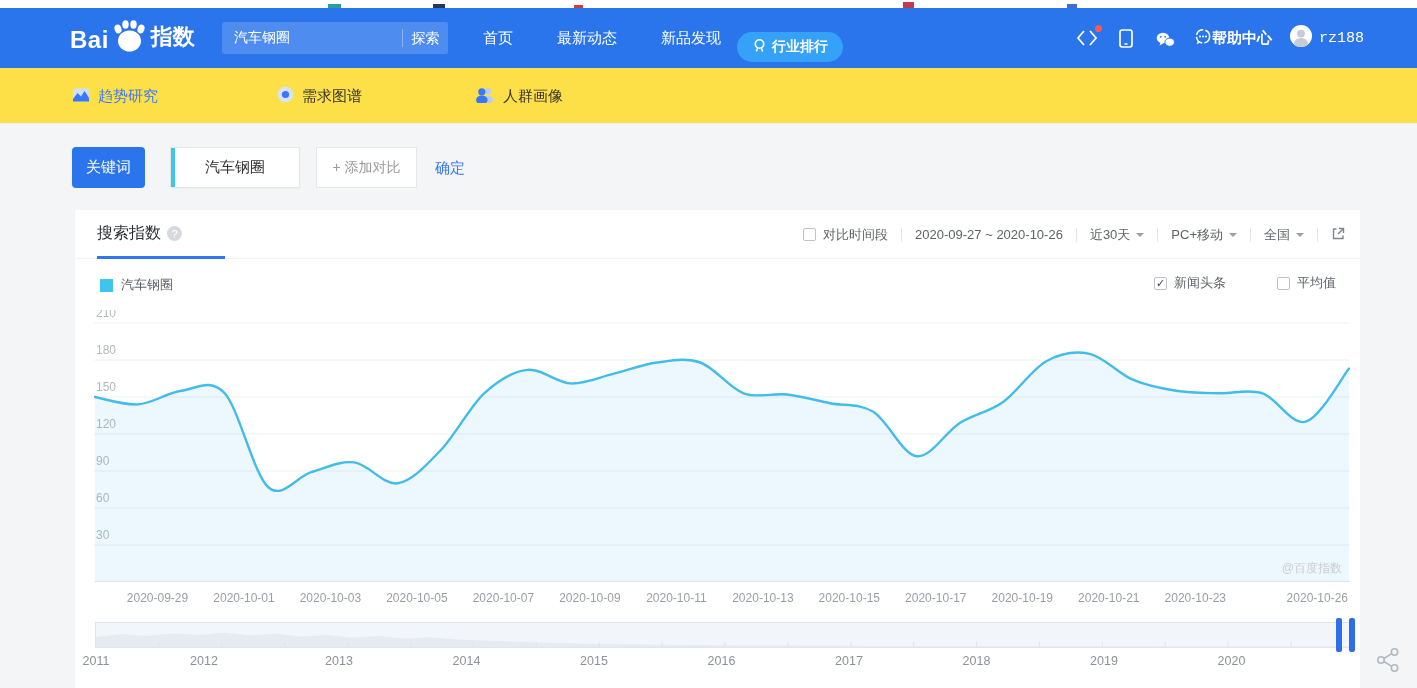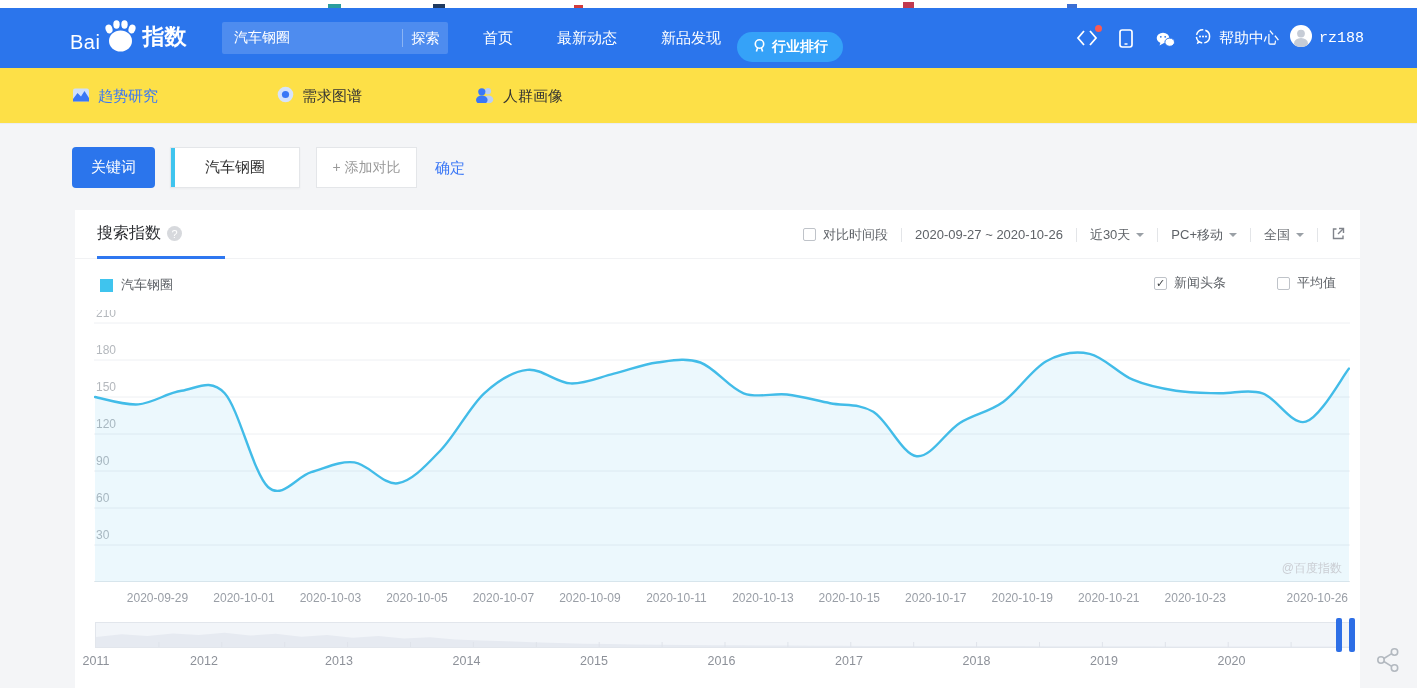--- a/index.html
+++ b/index.html
@@ -6,46 +6,46 @@
   html,body { width:1417px; height:688px; overflow:hidden; }
   body { font-family:"Liberation Sans","DejaVu Sans",sans-serif; background:#f4f5f7; position:relative; color:#333; }
 
   
   .topstrip { position:absolute; left:0; top:0; width:1417px; height:8px; background:#fff; }
   .fav { position:absolute; bottom:0; }
 
   
   .navbar { position:absolute; left:0; top:8px; width:1417px; height:60px; background:#2b75ec; }
   .logo { position:absolute; left:70px; top:12px; display:flex; align-items:flex-end; color:#fff; }
-  .logo-bai { font-size:20px; font-weight:normal; letter-spacing:.5px; }
+  .logo-bai { font-size:24px; font-weight:bold; letter-spacing:.5px; }
   .paw { position:relative; width:36px; height:34px; margin:0 2px; }
   .logo-du { position:absolute; left:10px; top:15px; font-size:12px; font-weight:bold; color:#2b75ec;margin-top:32px; }
   .logo-suffix { font-size:22px; font-weight:600; margin-left:2px; padding-bottom:2px; }
 
   .nav-search { position:absolute; left:222px; top:14px; width:226px; height:32px; background:rgba(255,255,255,.17); border-radius:2px; display:flex; align-items:center; }
   .nav-search-value { flex:1; padding-left:12px; font-size:14px; color:#fff; }
   .nav-search-btn { width:46px; text-align:center; font-size:14px; color:#fff; border-left:1px solid rgba(255,255,255,.35); line-height:18px; cursor:pointer; }
 
   .nav-links { position:absolute; left:483px; top:0; height:60px; display:flex; align-items:center; gap:44px; }
   .nav-link { color:#fff; font-size:15px; cursor:pointer; }
 
   .nav-pill { position:absolute; left:737px; top:24px; height:30px; padding:0 15px; background:#35a2f8; border-radius:15px; color:#fff; font-size:14px; font-weight:bold; display:flex; align-items:center; gap:5px; cursor:pointer; }
 
   .nav-ic { position:absolute; cursor:pointer; }
   .red-dot { position:absolute; right:-4px; top:-4px; width:7px; height:7px; border-radius:50%; background:#fa5a52; }
-  .nav-help { position:absolute; left:1194px; top:0; height:60px; display:flex; align-items:center; gap:7px; color:#fff; font-size:15px; cursor:pointer; }
+  .nav-help { position:absolute; left:1194px; top:0; height:60px; display:flex; align-items:center; gap:0; color:#fff; font-size:15px; cursor:pointer;font-weight:bold; }
   .nav-user { position:absolute; left:1290px; top:0; height:60px; display:flex; align-items:center; gap:7px; color:#fff; font-size:15px; cursor:pointer;font-family:Liberation Mono, monospace; }
 
   
   .subnav { position:absolute; left:0; top:68px; width:1417px; height:56px; background:#fde047; border-bottom:1px solid #ebedf0; }
   .subnav-item { position:absolute; top:0; height:56px; display:flex; align-items:center; gap:8px; font-size:15px; color:#333; cursor:pointer; }
   .subnav-item.active { color:#3a77f6; }
 
   
-  .kw-type { position:absolute; left:72px; top:147px; width:83px; height:41px; background:#2b75ec; color:#fff; font-size:15px; border-radius:4px; display:flex; align-items:center; justify-content:center; cursor:pointer; }
+  .kw-type { position:absolute; left:72px; top:147px; width:73px; height:41px; background:#2b75ec; color:#fff; font-size:15px; border-radius:4px; display:flex; align-items:center; justify-content:center; cursor:pointer; }
   .kw-box { position:absolute; left:170px; top:147px; width:130px; height:41px; background:#fff; border:1px solid #e4e6e9; box-shadow:0 1px 2px rgba(0,0,0,.04); display:flex; align-items:center; justify-content:center; font-size:15px; color:#333; cursor:pointer; }
   .kw-accent { position:absolute; left:0; top:0; width:4px; height:39px; background:#3fc4ee; }
   .kw-add { position:absolute; left:316px; top:147px; width:101px; height:41px; background:#fff; border:1px solid #e4e6e9; color:#999; font-size:14px; display:flex; align-items:center; justify-content:center; cursor:pointer; }
   .kw-confirm { position:absolute; left:435px; top:159px; color:#3a77f6; font-size:15px; cursor:pointer; }
 
   
   .card { position:absolute; left:75px; top:210px; width:1285px; height:478px; background:#fff; }
   .card-header { position:relative; height:49px; border-bottom:1px solid #f1f2f4; }
   .tab { position:absolute; left:22px; top:13px; display:flex; align-items:center; gap:6px; font-size:16px; color:#2d2f33; cursor:pointer; }
   .q-icon { width:15px; height:15px; border-radius:50%; background:#d7d9dd; color:#fff; font-size:11px; display:flex; align-items:center; justify-content:center; }

